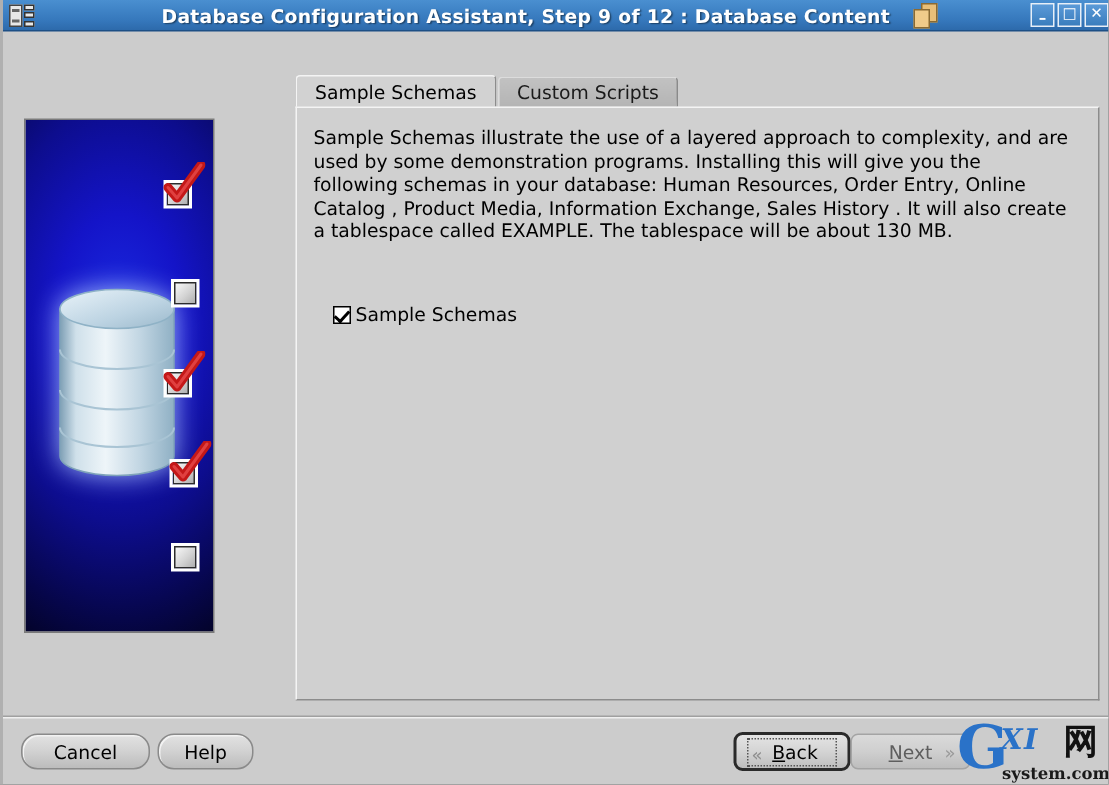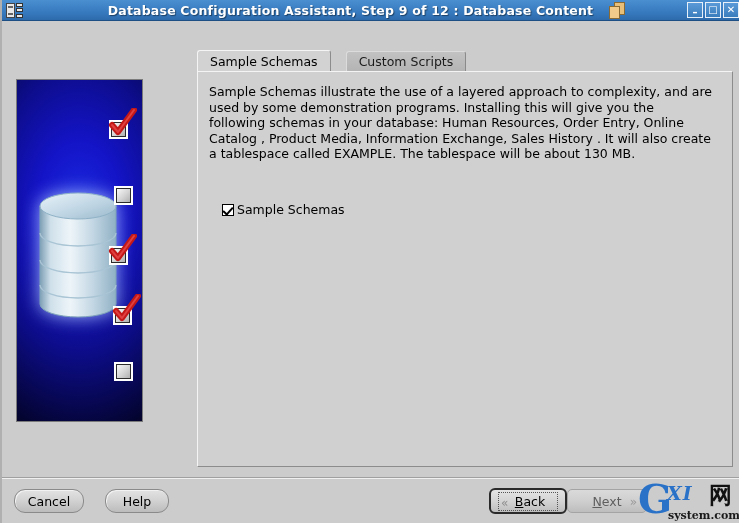--- a/index.html
+++ b/index.html
@@ -180,21 +180,21 @@
     border-bottom: none;
     border-right-color: #8c8c8c;
     height: 22px;
     font-weight: normal;
   }
   .tab.unselected {
     background: linear-gradient(to bottom, #c2c2c2, #b4b4b4);
     border: 1px solid #dcdcdc;
     border-bottom: 1px solid #8c8c8c;
     border-right-color: #8a8a8a;
-    margin-left: 15px;
+    margin-left: 1px;
     color: #1a1a1a;
   }
   .contentpanel {
     position: absolute;
     left: 195px; top: 71px;
     width: 536px; height: 396px;
     background: #d0d0d0;
     border: 1px solid #f4f4f4;
     border-right-color: #8c8c8c;
     border-bottom-color: #8c8c8c;
@@ -255,21 +255,21 @@
     border-radius: 11px;
     box-sizing: border-box;
     display: flex;
     align-items: center;
     justify-content: center;
     font-size: 12.5px;
     color: #000;
     cursor: default;
     box-shadow: inset 1px 1px 0 #f2f2f2;
   }
-  .btn-cancel { left: 12px; top: 489px; width: 70px; justify-content: center; }
+  .btn-cancel { left: 12px; top: 489px; width: 86px; justify-content: center; }
   .btn-help   { left: 103px; top: 489px; width: 64px; }
 
   .navgroup {
     position: absolute;
     left: 487px; top: 488px;
     width: 160px; height: 26px;
     display: flex;
   }
   .btn-back {
     position: absolute;

